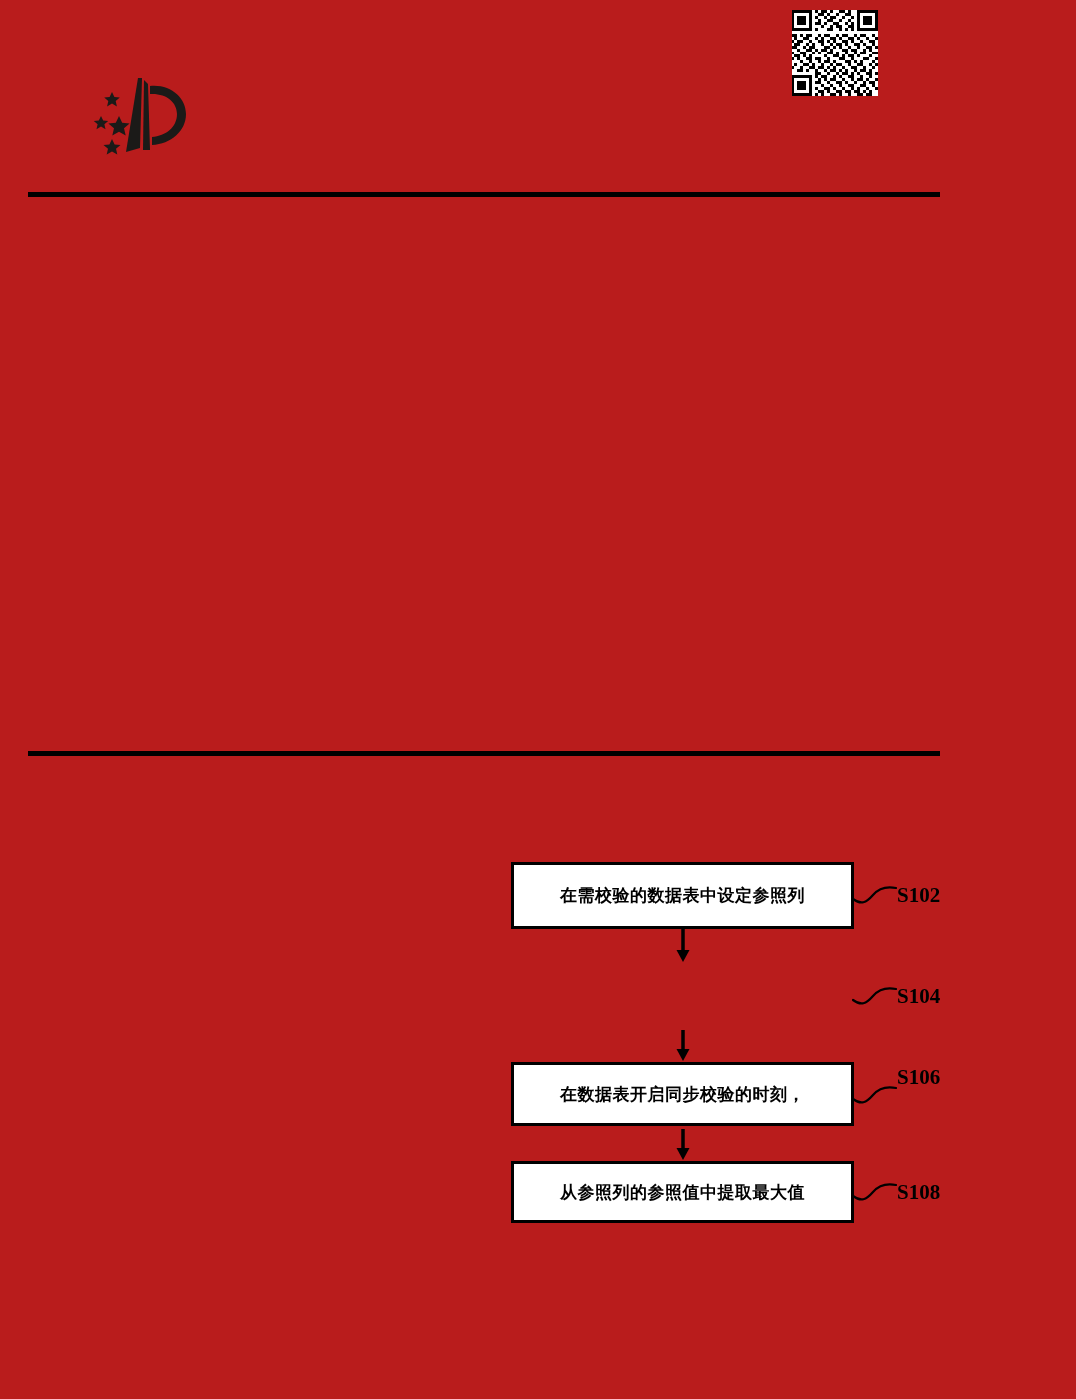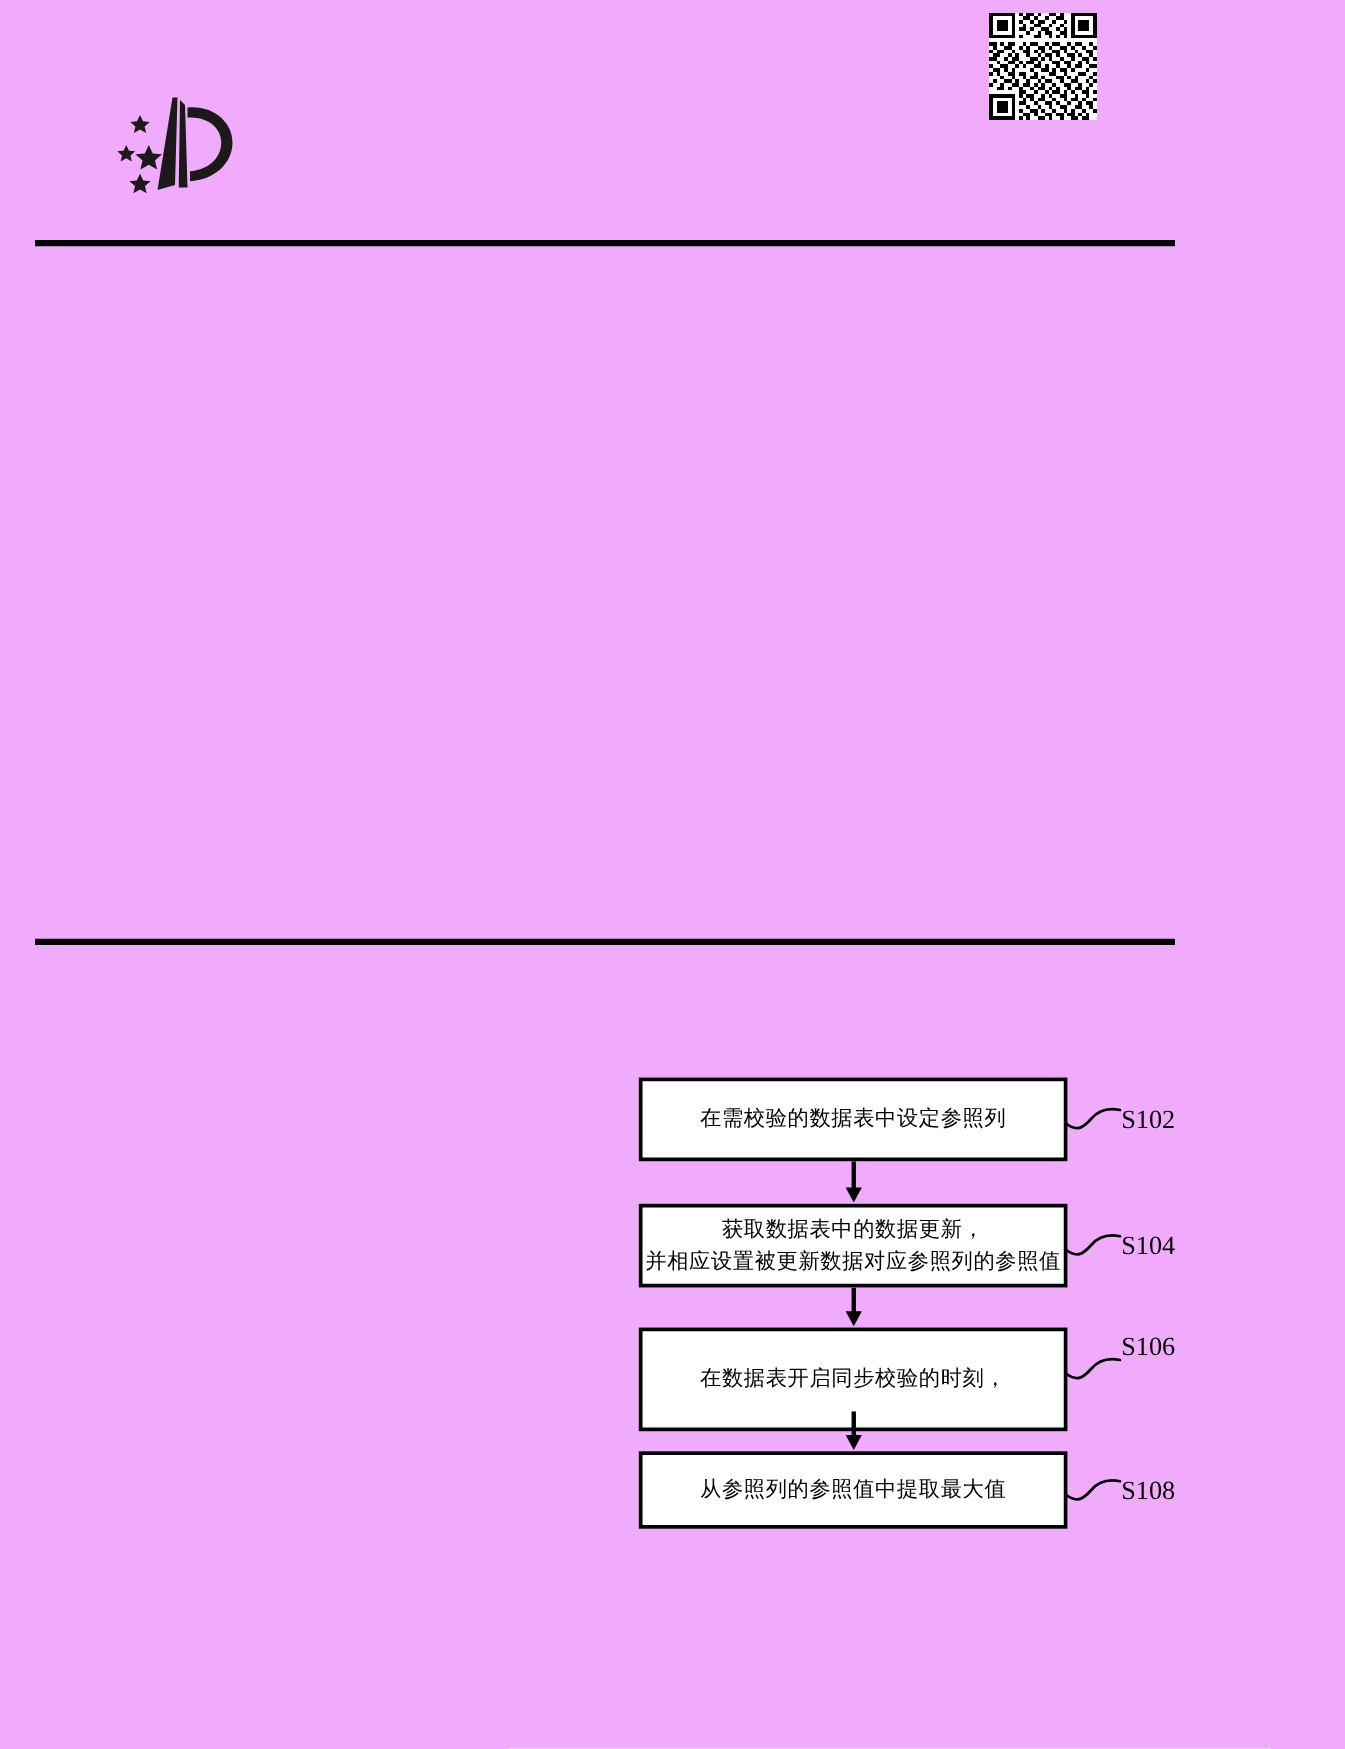--- a/index.html
+++ b/index.html
@@ -8,22 +8,23 @@
     background: #ffffff;
   }
   body {
     font-family: "Liberation Serif", "DejaVu Serif", serif;
     color: #000000;
   }
   #page {
     position: relative;
     width: 1076px;
     height: 1399px;
-    background: #f0abfc;
+    background: #b91c1c;
     overflow: hidden;
+    font-weight: bold;
   }
 
   
   #qr-code {
     position: absolute;
     left: 790px;
     top: 10px;
     width: 89px;
     height: 86px;
   }
@@ -72,21 +73,21 @@
   .flow-box .line {
     font-family: "DejaVu Serif", "Liberation Serif", serif;
     font-size: 17px;
     line-height: 25px;
     letter-spacing: 0.5px;
     white-space: nowrap;
     text-align: center;
   }
   #flow-box-1 { top: 862px;  height: 67px; }
   #flow-box-2 { top: 963px;  height: 67px; }
-  #flow-box-3 { top: 1062px; height: 83px; }
+  #flow-box-3 { top: 1062px; height: 64px; }
   #flow-box-4 { top: 1161px; height: 62px; }
 
   .connector {
     position: absolute;
     left: 668px;
     width: 30px;
   }
   .connector svg { display: block; width: 100%; height: 100%; }
   #connector-1 { top: 929px; height: 34px; }
   #connector-2 { top: 1030px; height: 32px; }
@@ -393,24 +394,20 @@
       <div class="line">在需校验的数据表中设定参照列</div>
     </div>
 
     <div class="connector" id="connector-1">
       <svg viewBox="0 0 30 34" aria-hidden="true">
         <line x1="15" y1="0" x2="15" y2="24" stroke="#000000" stroke-width="3.5"></line>
         <polygon points="15,33 8.5,21 21.5,21" fill="#000000"></polygon>
       </svg>
     </div>
 
-    <div class="flow-box" id="flow-box-2">
-      <div class="line">获取数据表中的数据更新，</div>
-      <div class="line">并相应设置被更新数据对应参照列的参照值</div>
-    </div>
 
     <div class="connector" id="connector-2">
       <svg viewBox="0 0 30 32" aria-hidden="true">
         <line x1="15" y1="0" x2="15" y2="22" stroke="#000000" stroke-width="3.5"></line>
         <polygon points="15,31 8.5,19 21.5,19" fill="#000000"></polygon>
       </svg>
     </div>
 
     <div class="flow-box" id="flow-box-3">
       <div class="line">在数据表开启同步校验的时刻，</div>

